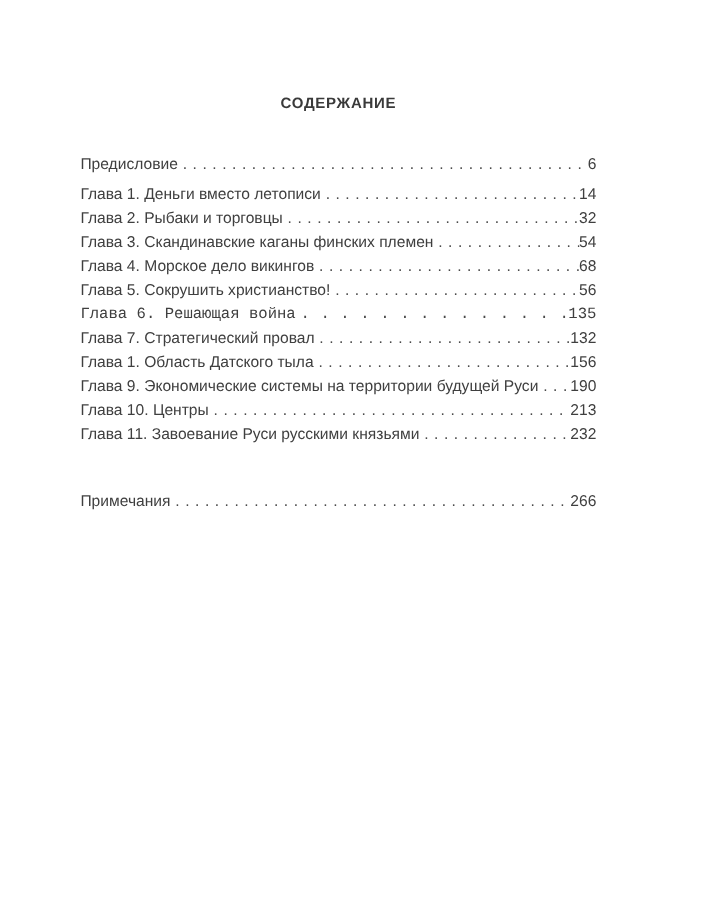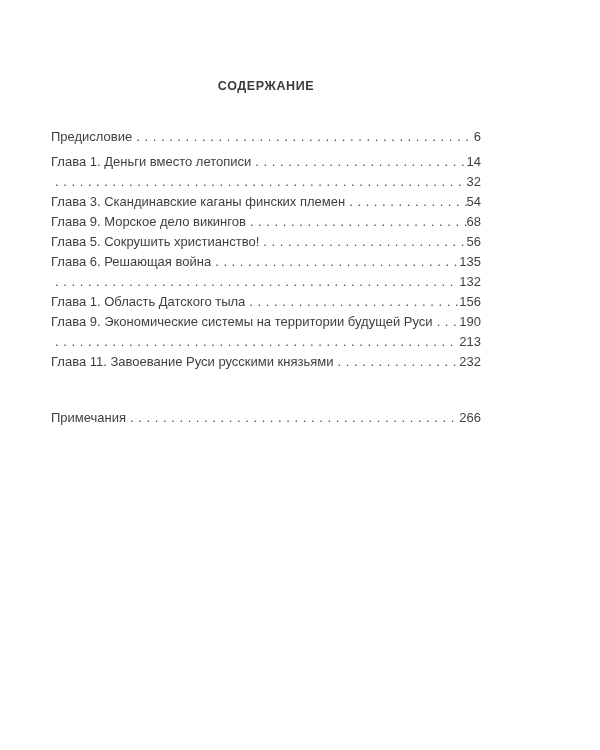--- a/index.html
+++ b/index.html
@@ -11,21 +11,21 @@
   .page {
     position: relative;
     width: 600px;
     height: 750px;
     background: #ffffff;
     overflow: hidden;
   }
   .content {
     position: absolute;
     top: 78px;
-    left: 51px;
+    left: 67px;
     width: 430px;
   }
   .toc-title {
     text-align: center;
     font-size: 12.5px;
     font-weight: bold;
     letter-spacing: 0.6px;
     color: #3a3a3a;
     line-height: 16px;
   }
@@ -71,66 +71,69 @@
     <span class="entry-page">6</span>
   </div>
 
   <div class="toc-row" data-section="chapter" style="color: rgb(63, 63, 63);">
     <span class="entry-label">Глава 1. Деньги вместо летописи</span>
     <span class="dot-leader">. . . . . . . . . . . . . . . . . . . . . . . . . . . . . . . . . . . . . . . . . . . . . . . . . . . . . . . . . . . . . . . . . . . . . . . . . . . . . . . . </span>
     <span class="entry-page">14</span>
   </div>
 
   <div class="toc-row" data-section="chapter" style="color: rgb(63, 63, 63);">
+    <span class="entry-label">Глава 2. Рыбаки и торговцы</span>
     <span class="dot-leader">. . . . . . . . . . . . . . . . . . . . . . . . . . . . . . . . . . . . . . . . . . . . . . . . . . . . . . . . . . . . . . . . . . . . . . . . . . . . . . . . </span>
     <span class="entry-page">32</span>
   </div>
 
   <div class="toc-row" data-section="chapter" style="color: rgb(63, 63, 63);">
     <span class="entry-label">Глава 3. Скандинавские каганы финских племен</span>
     <span class="dot-leader">. . . . . . . . . . . . . . . . . . . . . . . . . . . . . . . . . . . . . . . . . . . . . . . . . . . . . . . . . . . . . . . . . . . . . . . . . . . . . . . . </span>
     <span class="entry-page">54</span>
   </div>
 
   <div class="toc-row" data-section="chapter" style="color: rgb(63, 63, 63);">
-    <span class="entry-label">Глава 9. Морское дело викингов</span>
+    <span class="entry-label">Глава 4. Морское дело викингов</span>
     <span class="dot-leader">. . . . . . . . . . . . . . . . . . . . . . . . . . . . . . . . . . . . . . . . . . . . . . . . . . . . . . . . . . . . . . . . . . . . . . . . . . . . . . . . </span>
     <span class="entry-page">68</span>
   </div>
 
   <div class="toc-row" data-section="chapter" style="color: rgb(63, 63, 63);">
     <span class="entry-label">Глава 5. Сокрушить христианство!</span>
     <span class="dot-leader">. . . . . . . . . . . . . . . . . . . . . . . . . . . . . . . . . . . . . . . . . . . . . . . . . . . . . . . . . . . . . . . . . . . . . . . . . . . . . . . . </span>
     <span class="entry-page">56</span>
   </div>
 
-  <div class="toc-row" data-section="chapter" style="color: rgb(63, 63, 63);">
+  <div class="toc-row" data-section="chapter" style="color: rgb(63, 63, 63); font-family: Liberation Mono, monospace;">
     <span class="entry-label">Глава 6. Решающая война</span>
     <span class="dot-leader">. . . . . . . . . . . . . . . . . . . . . . . . . . . . . . . . . . . . . . . . . . . . . . . . . . . . . . . . . . . . . . . . . . . . . . . . . . . . . . . . </span>
     <span class="entry-page">135</span>
   </div>
 
   <div class="toc-row" data-section="chapter" style="color: rgb(63, 63, 63);">
+    <span class="entry-label">Глава 7. Стратегический провал</span>
     <span class="dot-leader">. . . . . . . . . . . . . . . . . . . . . . . . . . . . . . . . . . . . . . . . . . . . . . . . . . . . . . . . . . . . . . . . . . . . . . . . . . . . . . . . </span>
     <span class="entry-page">132</span>
   </div>
 
   <div class="toc-row" data-section="chapter" style="color: rgb(63, 63, 63);">
     <span class="entry-label">Глава 1. Область Датского тыла</span>
     <span class="dot-leader">. . . . . . . . . . . . . . . . . . . . . . . . . . . . . . . . . . . . . . . . . . . . . . . . . . . . . . . . . . . . . . . . . . . . . . . . . . . . . . . . </span>
     <span class="entry-page">156</span>
   </div>
 
   <div class="toc-row" data-section="chapter" style="color: rgb(63, 63, 63);">
     <span class="entry-label">Глава 9. Экономические системы на территории будущей Руси</span>
     <span class="dot-leader">. . . . . . . . . . . . . . . . . . . . . . . . . . . . . . . . . . . . . . . . . . . . . . . . . . . . . . . . . . . . . . . . . . . . . . . . . . . . . . . . </span>
     <span class="entry-page">190</span>
   </div>
 
   <div class="toc-row" data-section="chapter" style="color: rgb(63, 63, 63);">
+    <span class="entry-label">Глава 10. Центры</span>
     <span class="dot-leader">. . . . . . . . . . . . . . . . . . . . . . . . . . . . . . . . . . . . . . . . . . . . . . . . . . . . . . . . . . . . . . . . . . . . . . . . . . . . . . . . </span>
     <span class="entry-page">213</span>
   </div>
 
   <div class="toc-row" data-section="chapter" style="color: rgb(63, 63, 63); align-items: center;">
     <span class="entry-label">Глава 11. Завоевание Руси русскими князьями</span>
     <span class="dot-leader">. . . . . . . . . . . . . . . . . . . . . . . . . . . . . . . . . . . . . . . . . . . . . . . . . . . . . . . . . . . . . . . . . . . . . . . . . . . . . . . . </span>
     <span class="entry-page">232</span>
   </div>
 

